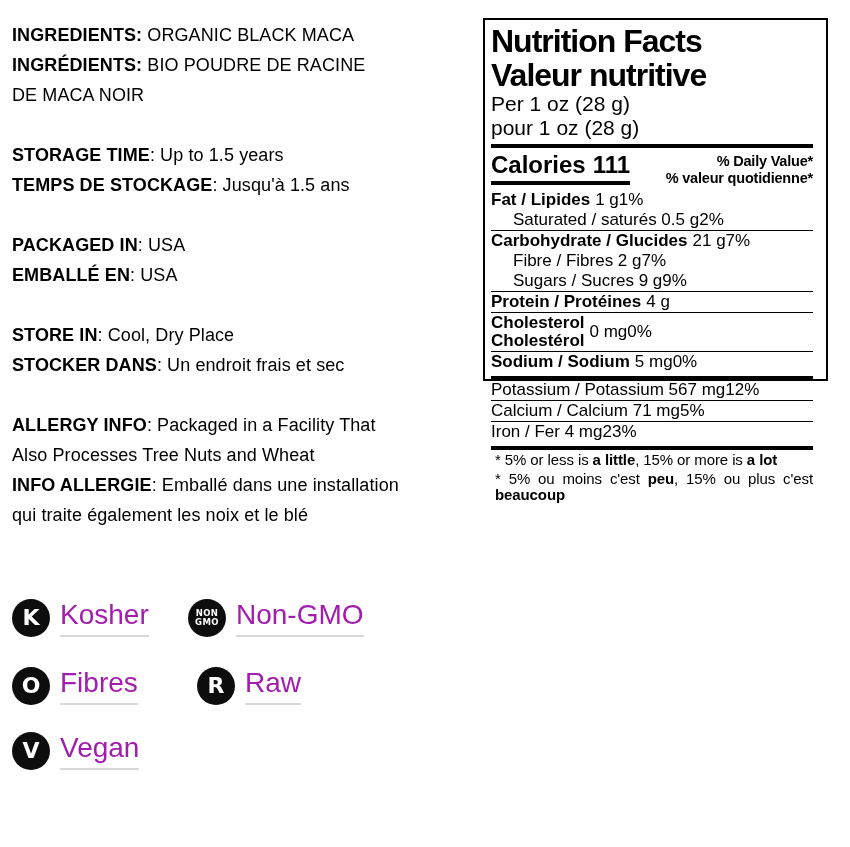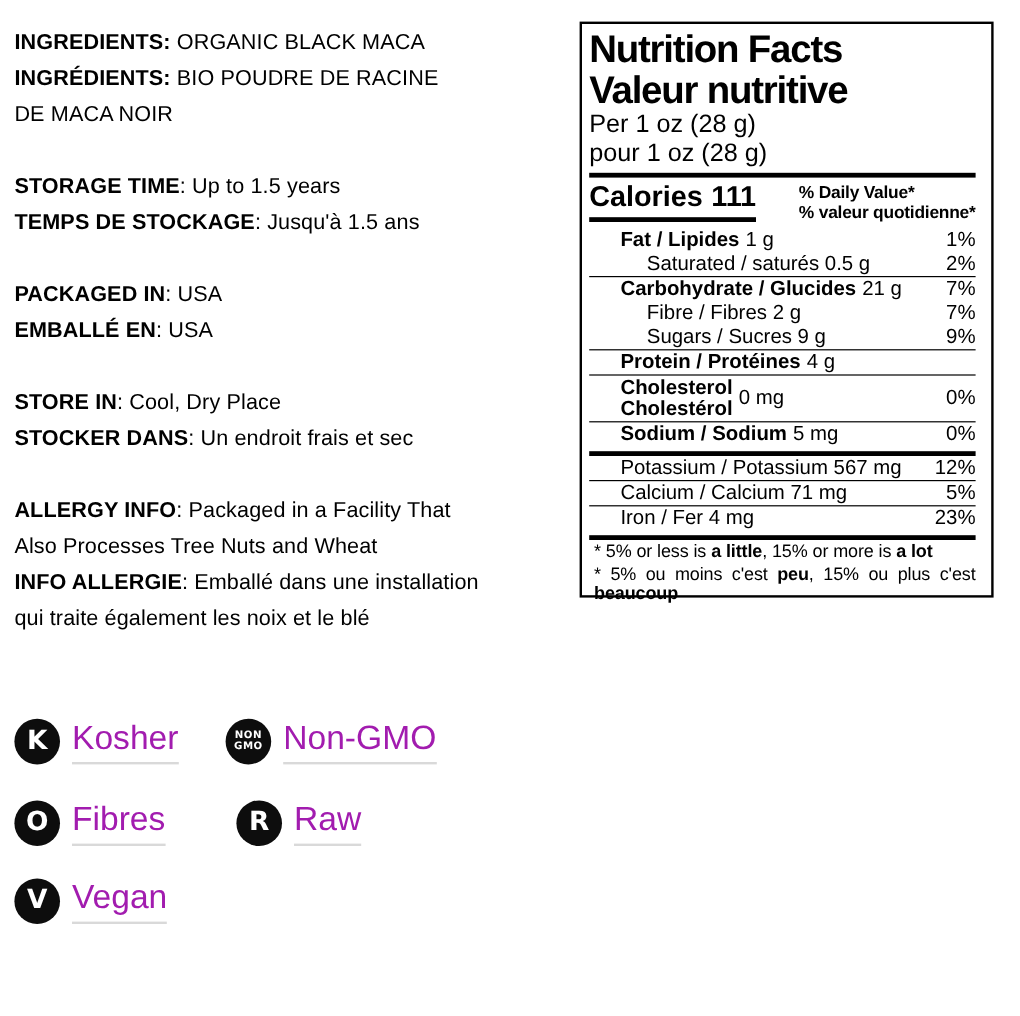--- a/index.html
+++ b/index.html
@@ -7,32 +7,32 @@
        font-family:"Liberation Sans",sans-serif;color:#000;}
   .canvas{position:absolute;inset:0;background:#fff;}
 
   
   .left-panel{position:absolute;left:12px;top:20px;width:468px;}
   .info-section{margin-bottom:30px;}
   .info-line{margin:0;font-size:18px;line-height:30px;white-space:nowrap;letter-spacing:.1px;}
   .info-line .b{font-weight:bold;}
 
   
-  .nft{position:absolute;left:483px;top:18px;width:345px;height:480px;
+  .nft{position:absolute;left:483px;top:18px;width:345px;height:363px;
        border:2px solid #000;box-sizing:border-box;padding:4px 13px 6px 6px;background:#fff;}
   .nft-title{font-size:32px;line-height:34px;font-weight:bold;letter-spacing:-1px;}
   .nft-serving{font-size:21px;line-height:24px;}
   .rule{border:0;border-top:4px solid #000;margin:0;}
   .rule.thick{margin-top:4px;}
   .rule.thin{border-top-width:1.5px;}
   .cal-row{display:flex;justify-content:space-between;align-items:flex-start;padding-top:3px;padding-bottom:4px;}
   .cal{font-size:24px;font-weight:bold;border-bottom:4px solid #000;padding-bottom:2px;align-self:flex-start;}
   .cal .cal-val{margin-left:7px;}
-  .dv-header{text-align:left;font-size:14.5px;font-weight:bold;line-height:16.5px;padding-top:2px;letter-spacing:-.2px;}
-  .nrow{display:flex;justify-content:space-between;font-size:17px;line-height:20px;margin-left:26px;}
+  .dv-header{text-align:right;font-size:14.5px;font-weight:bold;line-height:16.5px;padding-top:2px;letter-spacing:-.2px;}
+  .nrow{display:flex;justify-content:flex-start;font-size:17px;line-height:20px;}
   .nrow .nm{white-space:nowrap;}
   .nrow .nm b{font-weight:bold;}
   .nrow .amt{margin-left:5px;}
   .nrow.indent{padding-left:22px;}
   .nrow .dv{white-space:nowrap;}
   .nrow.chol{align-items:center;padding:1px 0;}
   .chol-left{display:flex;align-items:center;}
   .chol-names b{display:block;font-size:17px;line-height:18px;}
   .fn{margin:2px 0 0 4px;font-size:15px;line-height:16.5px;letter-spacing:-.1px;}
   .fn.justify{text-align:justify;}

